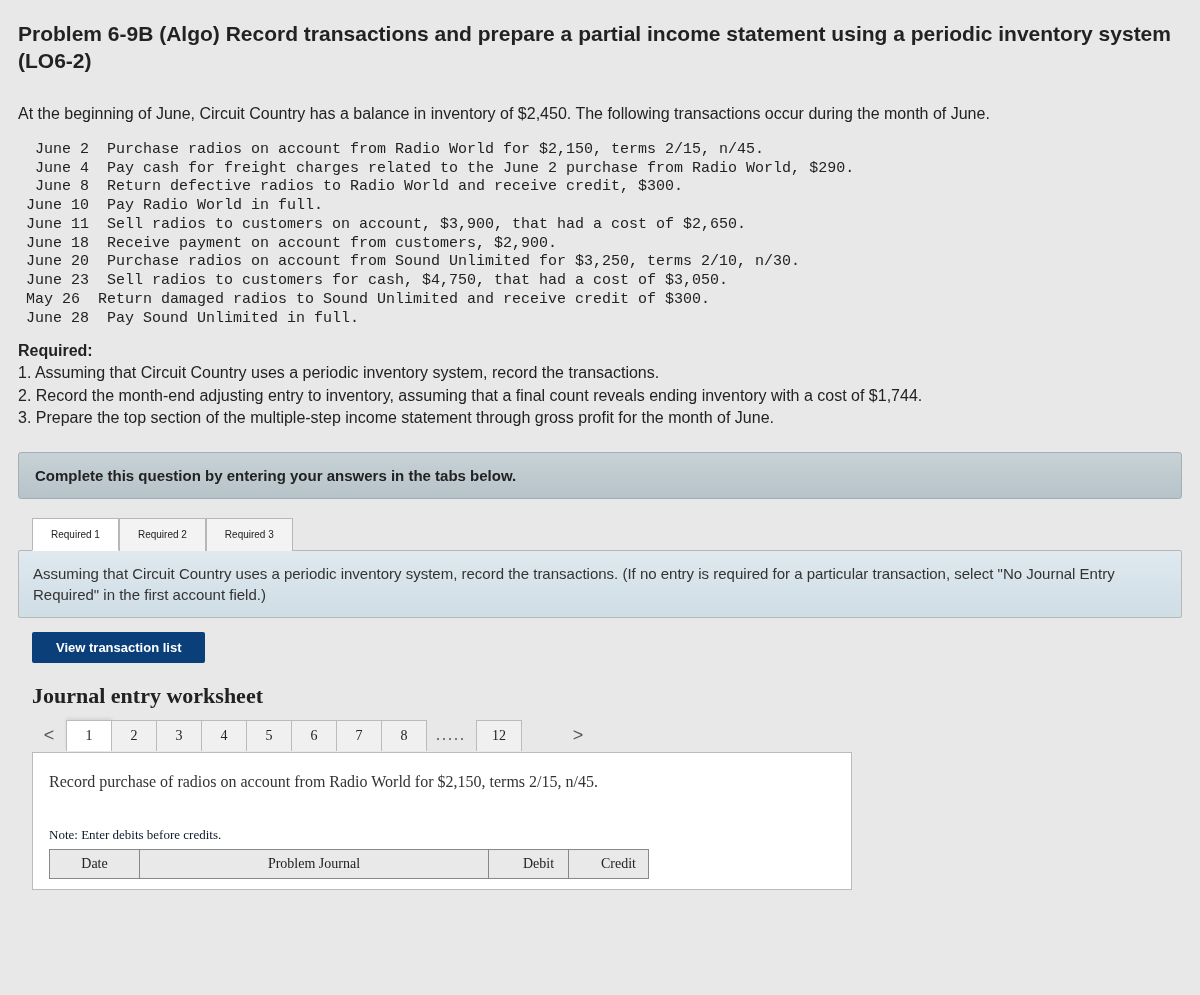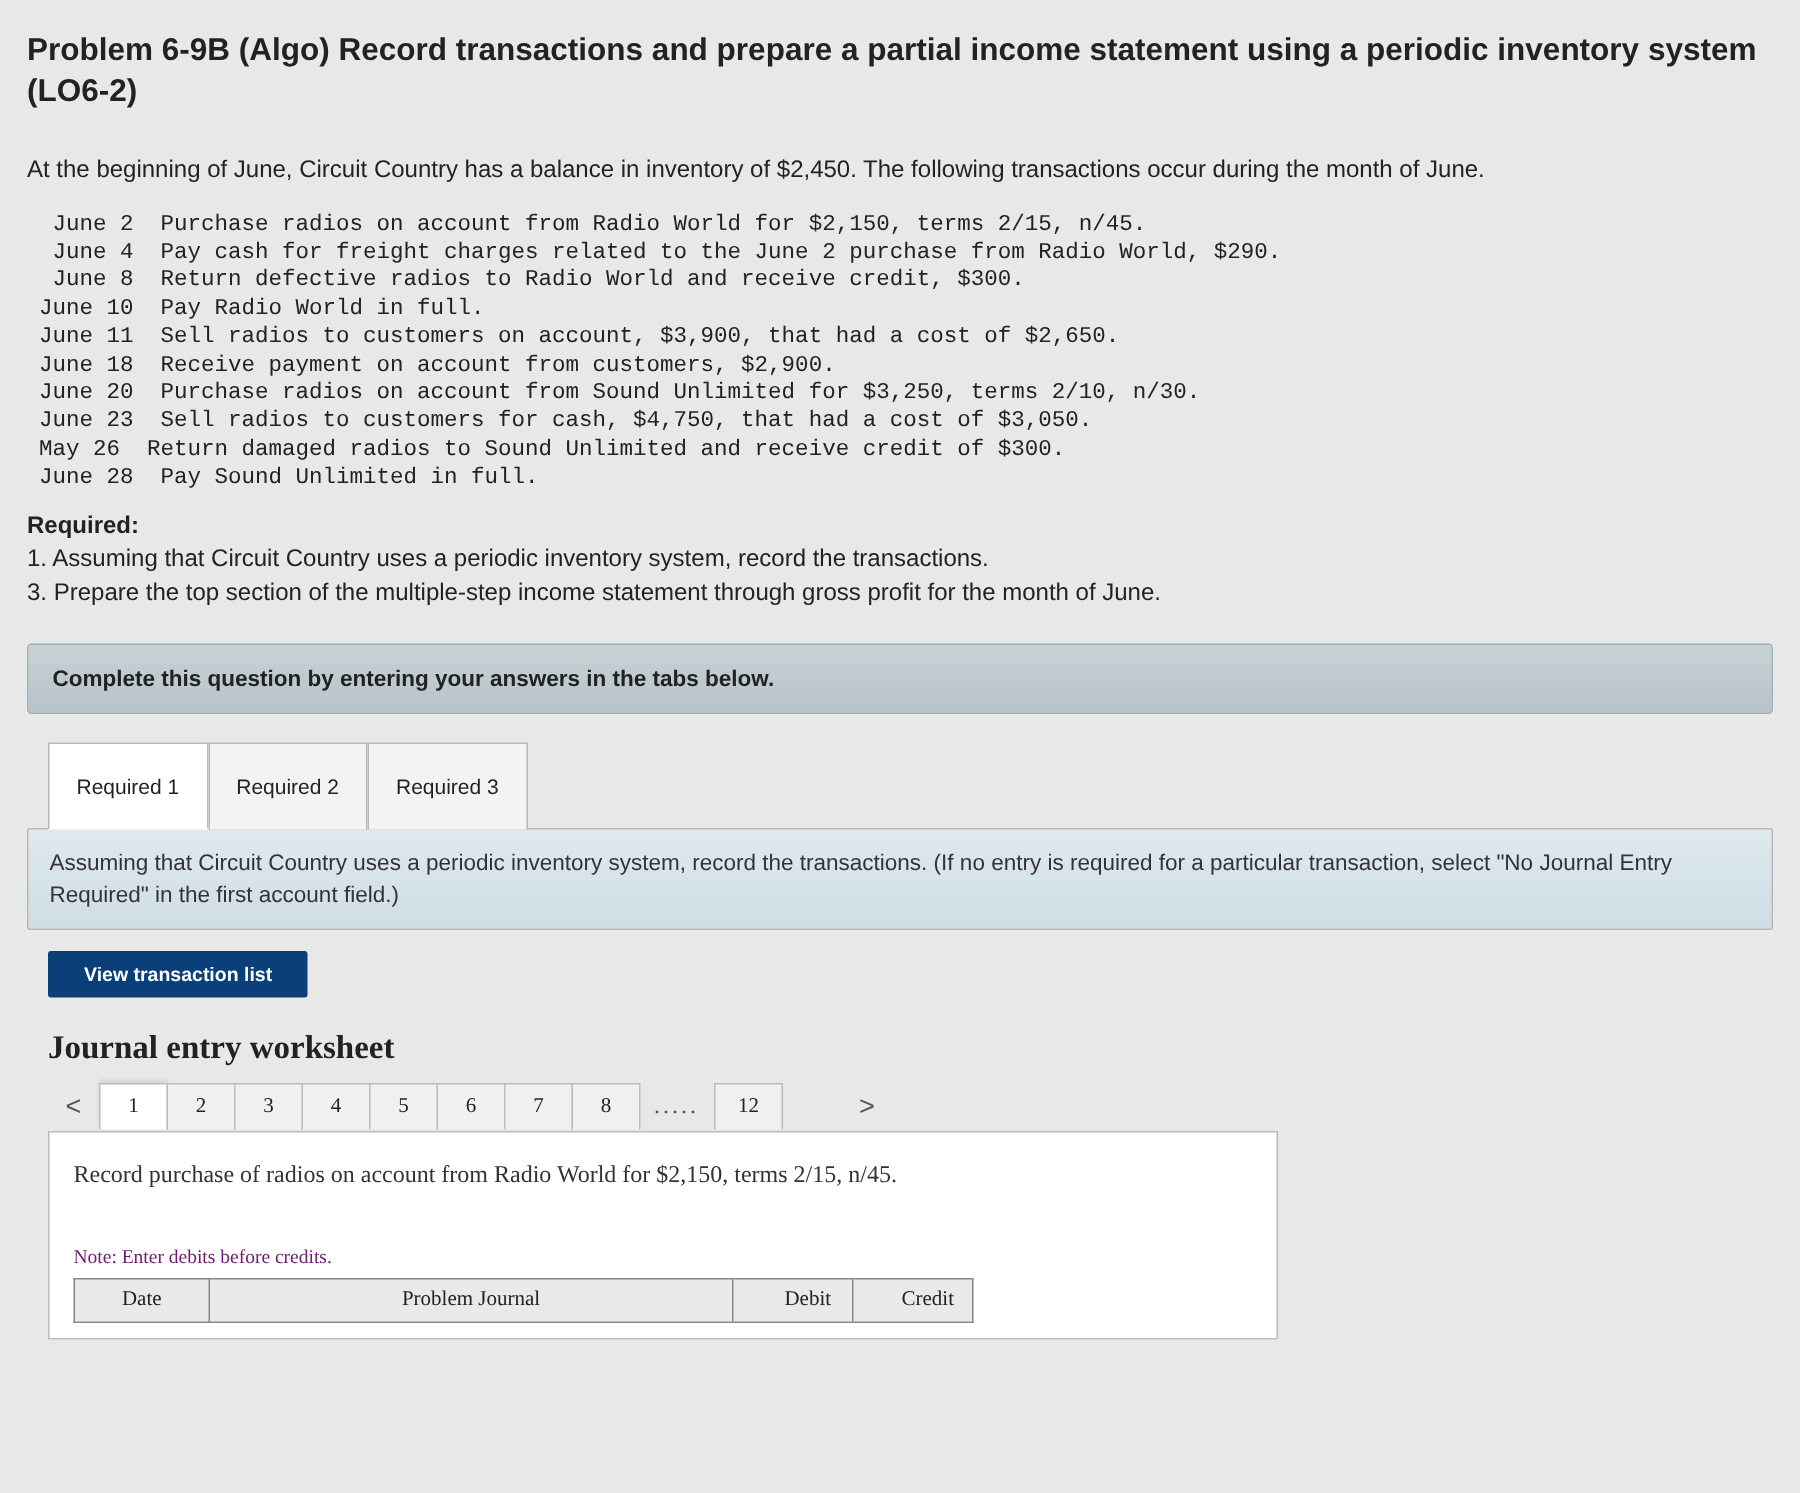--- a/index.html
+++ b/index.html
@@ -50,22 +50,22 @@
   }
   .tabs {
     display: flex;
     gap: 0;
     margin-left: 14px;
     margin-bottom: 0;
   }
   .tab {
     border: 1px solid #b7b7b7;
     background: #f3f3f3;
-    padding: 20px 18px;
-    font-size: 14px;
+    padding: 10px 18px;
+    font-size: 10px;
     border-bottom: none;
     position: relative;
     top: 1px;
     cursor: pointer;
   }
   .tab.active {
     background: #fff;
     border-bottom: 1px solid #fff;
     z-index: 2;
   }
@@ -143,21 +143,21 @@
   }
   .ws-prompt {
     font-family: Georgia, "Times New Roman", serif;
     font-size: 16px;
     line-height: 1.4;
     margin-bottom: 34px;
     color: #333;
   }
   .ws-note {
     font-family: Georgia, serif;
-    color: #701a75;
+    color: #0f172a;
     font-size: 13px;
     margin-bottom: 6px;
   }
   .je-table {
     border-collapse: collapse;
     width: 600px;
   }
   .je-table th {
     border: 1px solid #888;
     background: #e9e9e9;
@@ -187,20 +187,21 @@
 <span>June 11  Sell radios to customers on account, $3,900, that had a cost of $2,650.</span>
 <span>June 18  Receive payment on account from customers, $2,900.</span>
 <span>June 20  Purchase radios on account from Sound Unlimited for $3,250, terms 2/10, n/30.</span>
 <span>June 23  Sell radios to customers for cash, $4,750, that had a cost of $3,050.</span>
 <span>May 26  Return damaged radios to Sound Unlimited and receive credit of $300.</span>
 <span>June 28  Pay Sound Unlimited in full.</span></div>
 
 <div class="required-heading">Required:</div>
 <div class="reqlist">
   <div>1. Assuming that Circuit Country uses a periodic inventory system, record the transactions.</div>
+  <div>2. Record the month-end adjusting entry to inventory, assuming that a final count reveals ending inventory with a cost of $1,744.</div>
   <div>3. Prepare the top section of the multiple-step income statement through gross profit for the month of June.</div>
 </div>
 
 <div class="instr-bar">Complete this question by entering your answers in the tabs below.</div>
 
 <div class="tabs">
   <div class="tab active">Required 1</div>
   <div class="tab">Required 2</div>
   <div class="tab">Required 3</div>
 </div>

